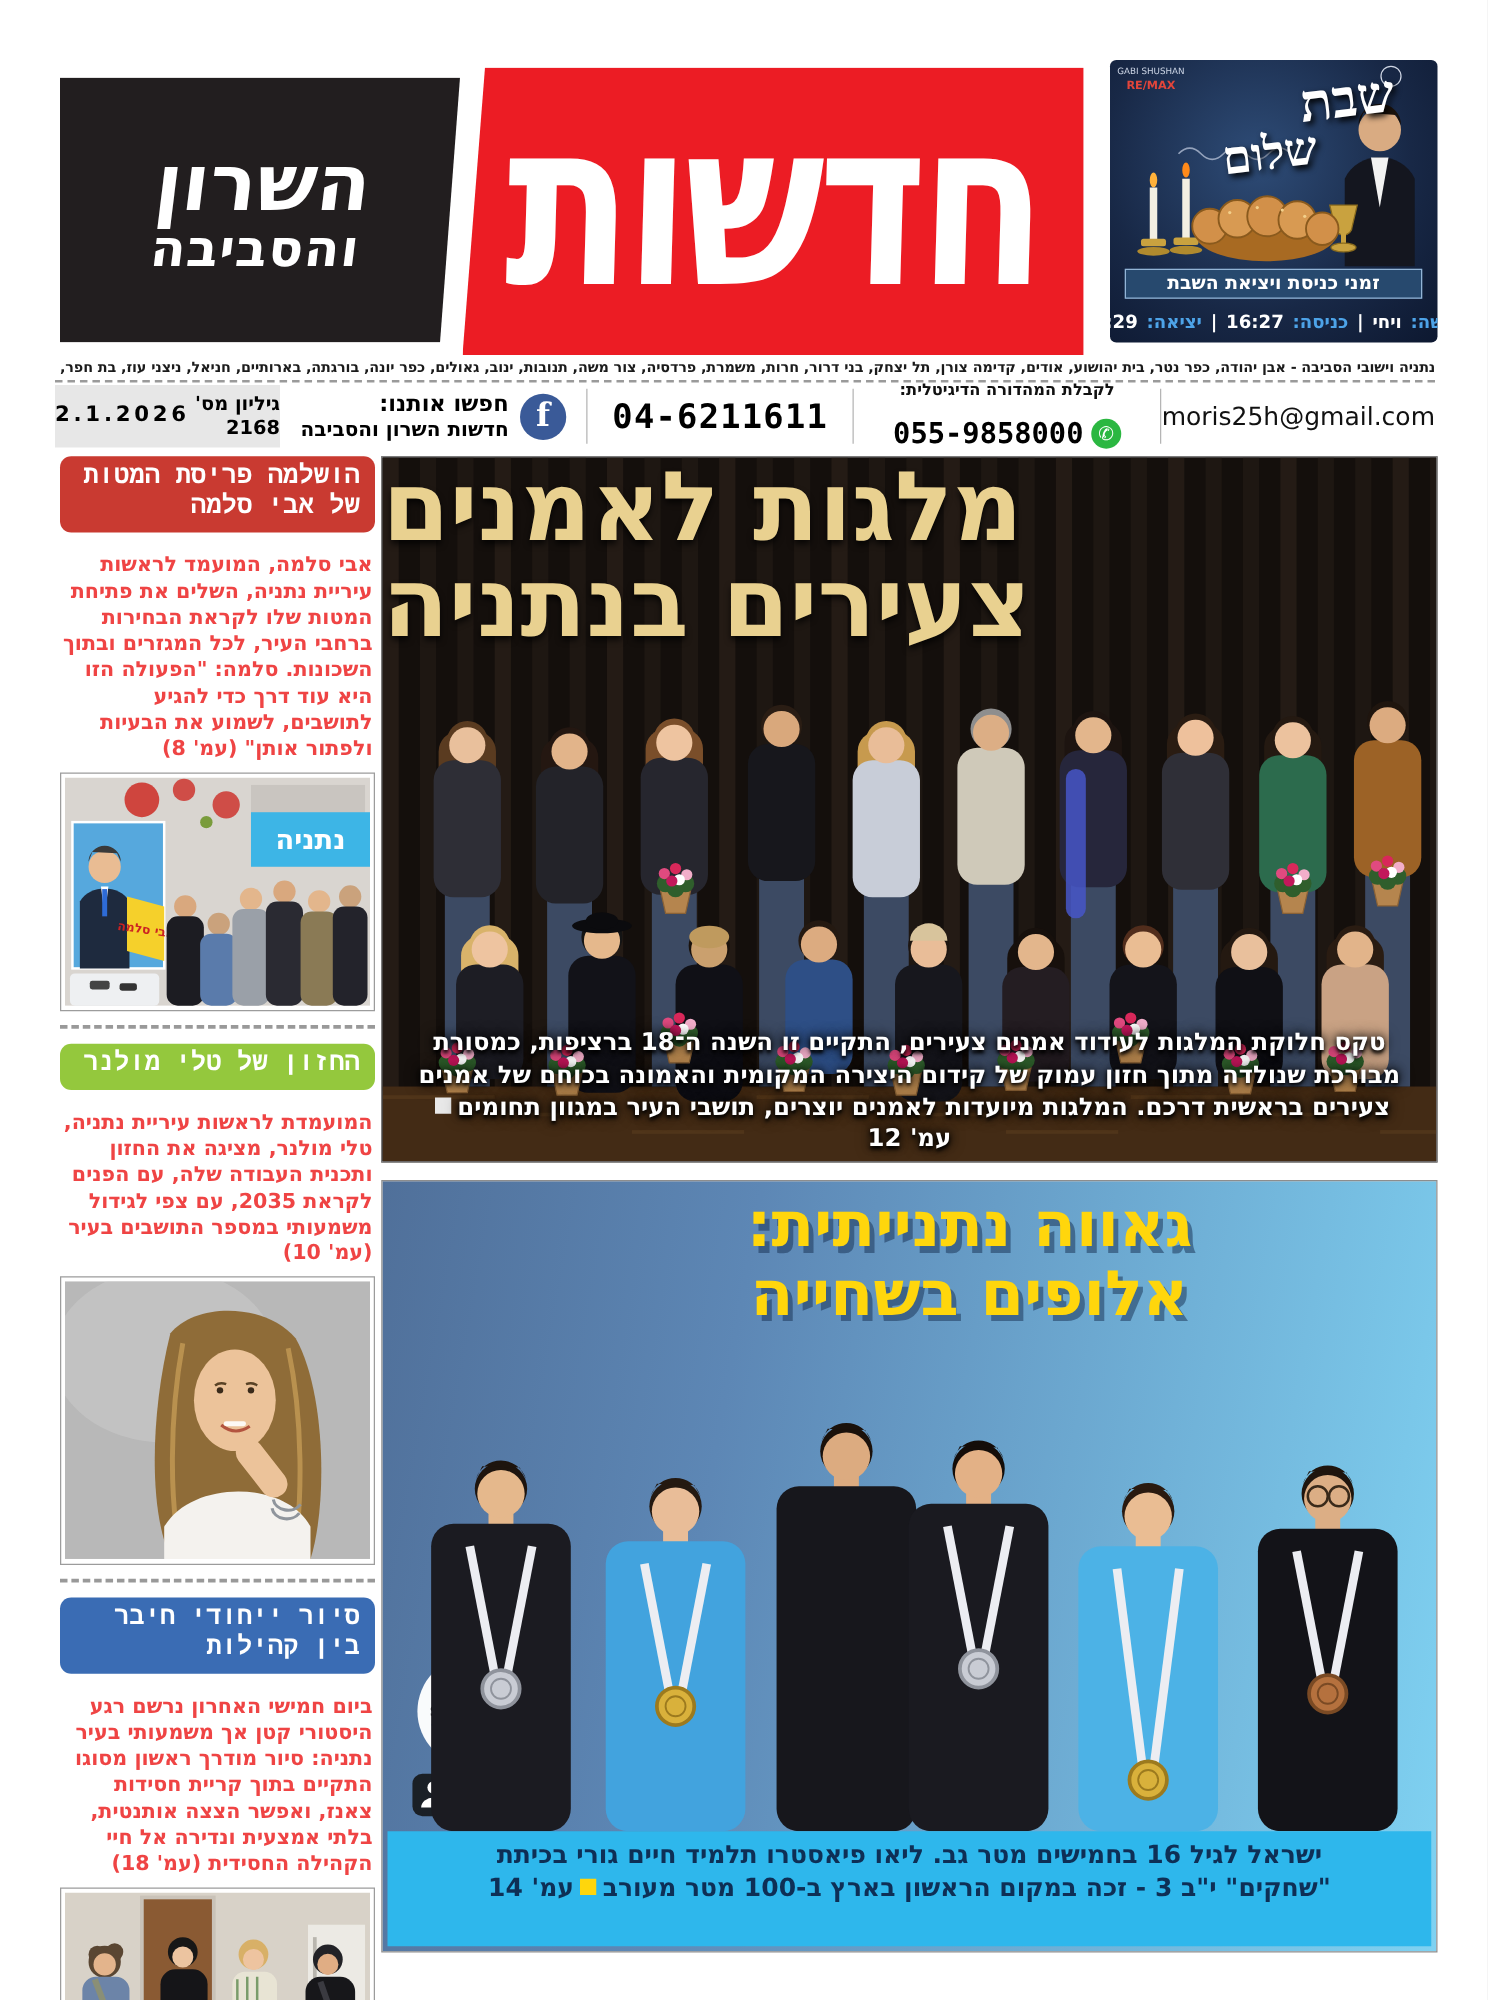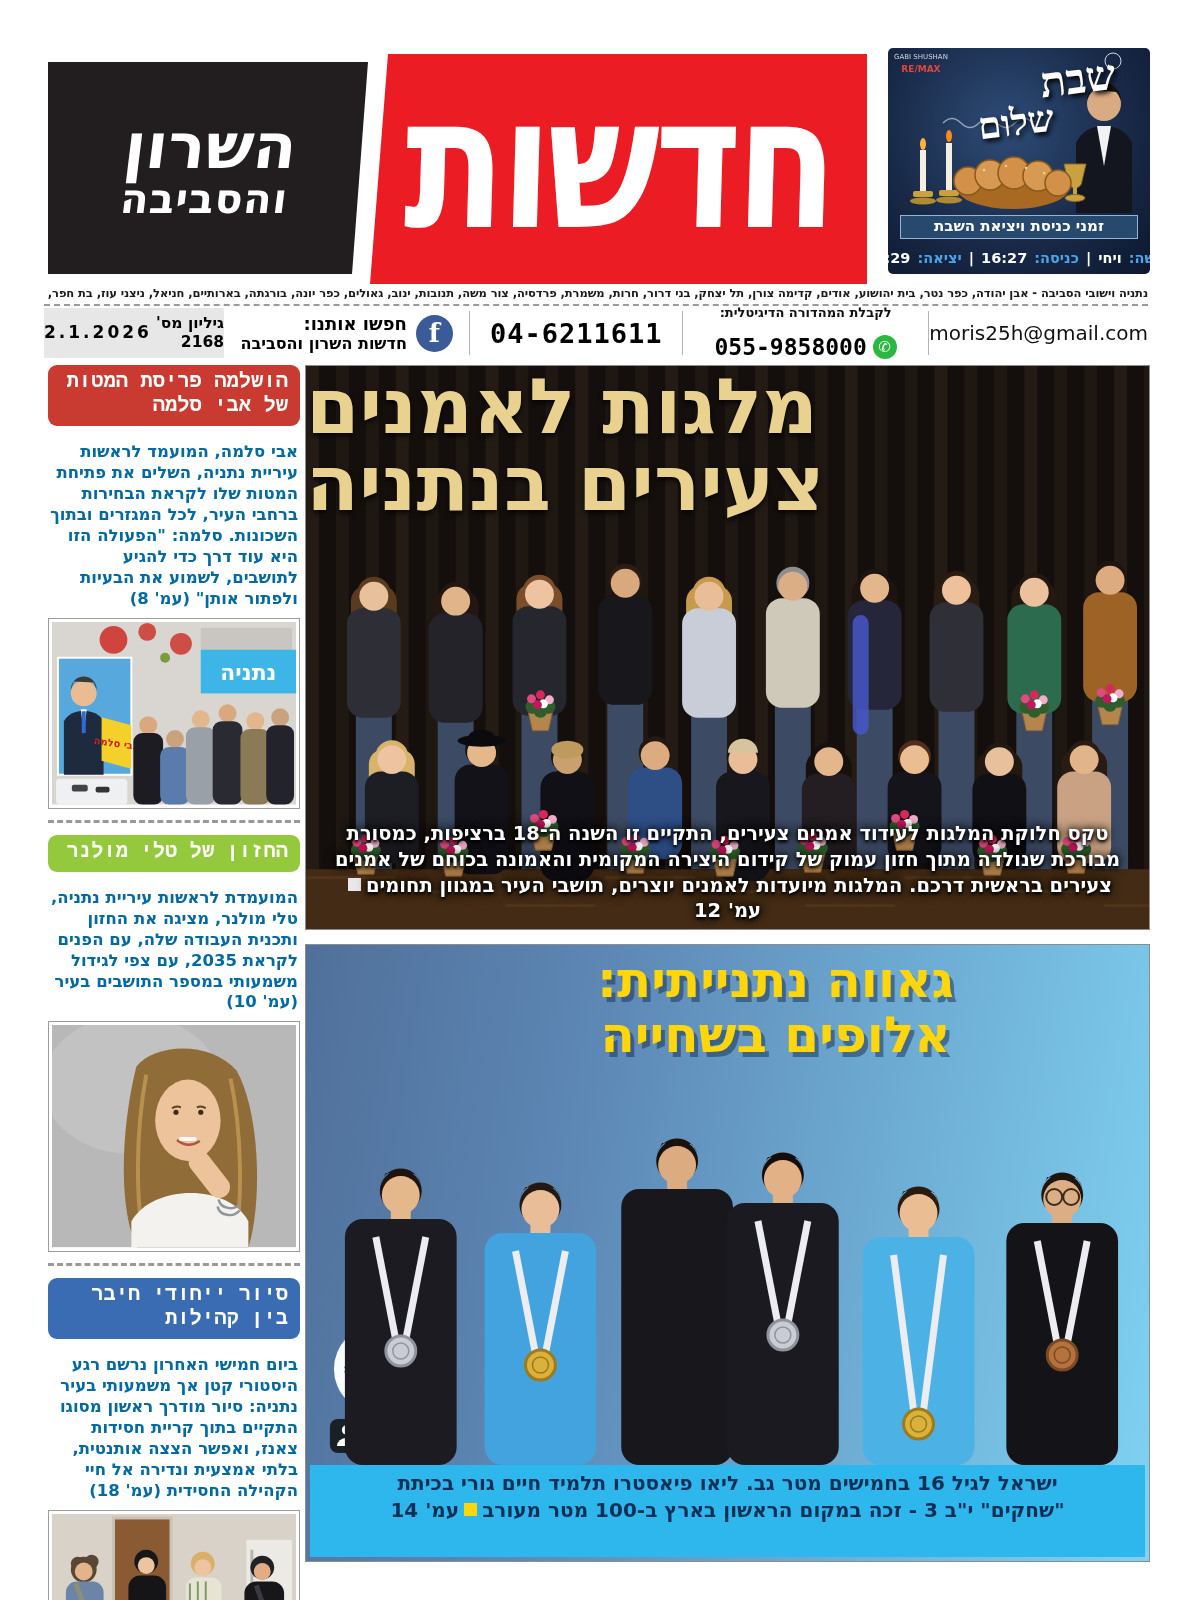--- a/index.html
+++ b/index.html
@@ -59,21 +59,21 @@
   .fb-ic{width:37px;height:37px;background:#3a5a98;font-family:"DejaVu Serif",serif;font-size:26px;font-weight:bold;}
   .wa-ic{width:24px;height:24px;background:#2bb741;font-size:15px;}
   .cell-issue{width:180px;background:#e7e7e7;flex-direction:row;line-height:1.25;}
   .cell-issue .t1{font-size:15.5px;font-weight:bold;}
   .cell-issue .t2{font-size:17px;font-weight:bold;letter-spacing:3px;}
 
   
   .sidebar{position:absolute;left:48px;top:365px;width:252px;}
   .card-headline{border-radius:9px;color:#fff;font-weight:bold;font-size:20.5px;line-height:1.18;
                  padding:5px 12px 8px;margin-bottom:6px;font-family:Liberation Mono, monospace;}
-  .card-body{font-size:16.5px;font-weight:bold;color:#0369a1;line-height:1.27;margin:16px 2px 8px;text-align:right;}
+  .card-body{font-size:16.5px;font-weight:bold;color:#ef4444;line-height:1.27;margin:16px 2px 8px;text-align:right;}
   .photo-frame{border:1px solid #9c9c9c;background:#fff;padding:3px;}
   .photo-frame svg{display:block;width:100%;}
   .dashed-sep{border-top:3px dashed #999;margin:11px 0 12px;}
 
   
   .main{position:absolute;left:305px;top:365px;width:845px;}
   .story1{position:relative;height:565px;border:1px solid #8d8d8d;background:#140f0c;overflow:hidden;}
   .story1 svg{position:absolute;inset:0;width:100%;height:100%;}
   .s1-headline{position:absolute;top:2px;left:0;width:100%;text-align:left;font-size:77px;font-weight:bold;
     color:#e9d190;line-height:1.0;text-shadow:0 3px 5px rgba(0,0,0,.75);}

